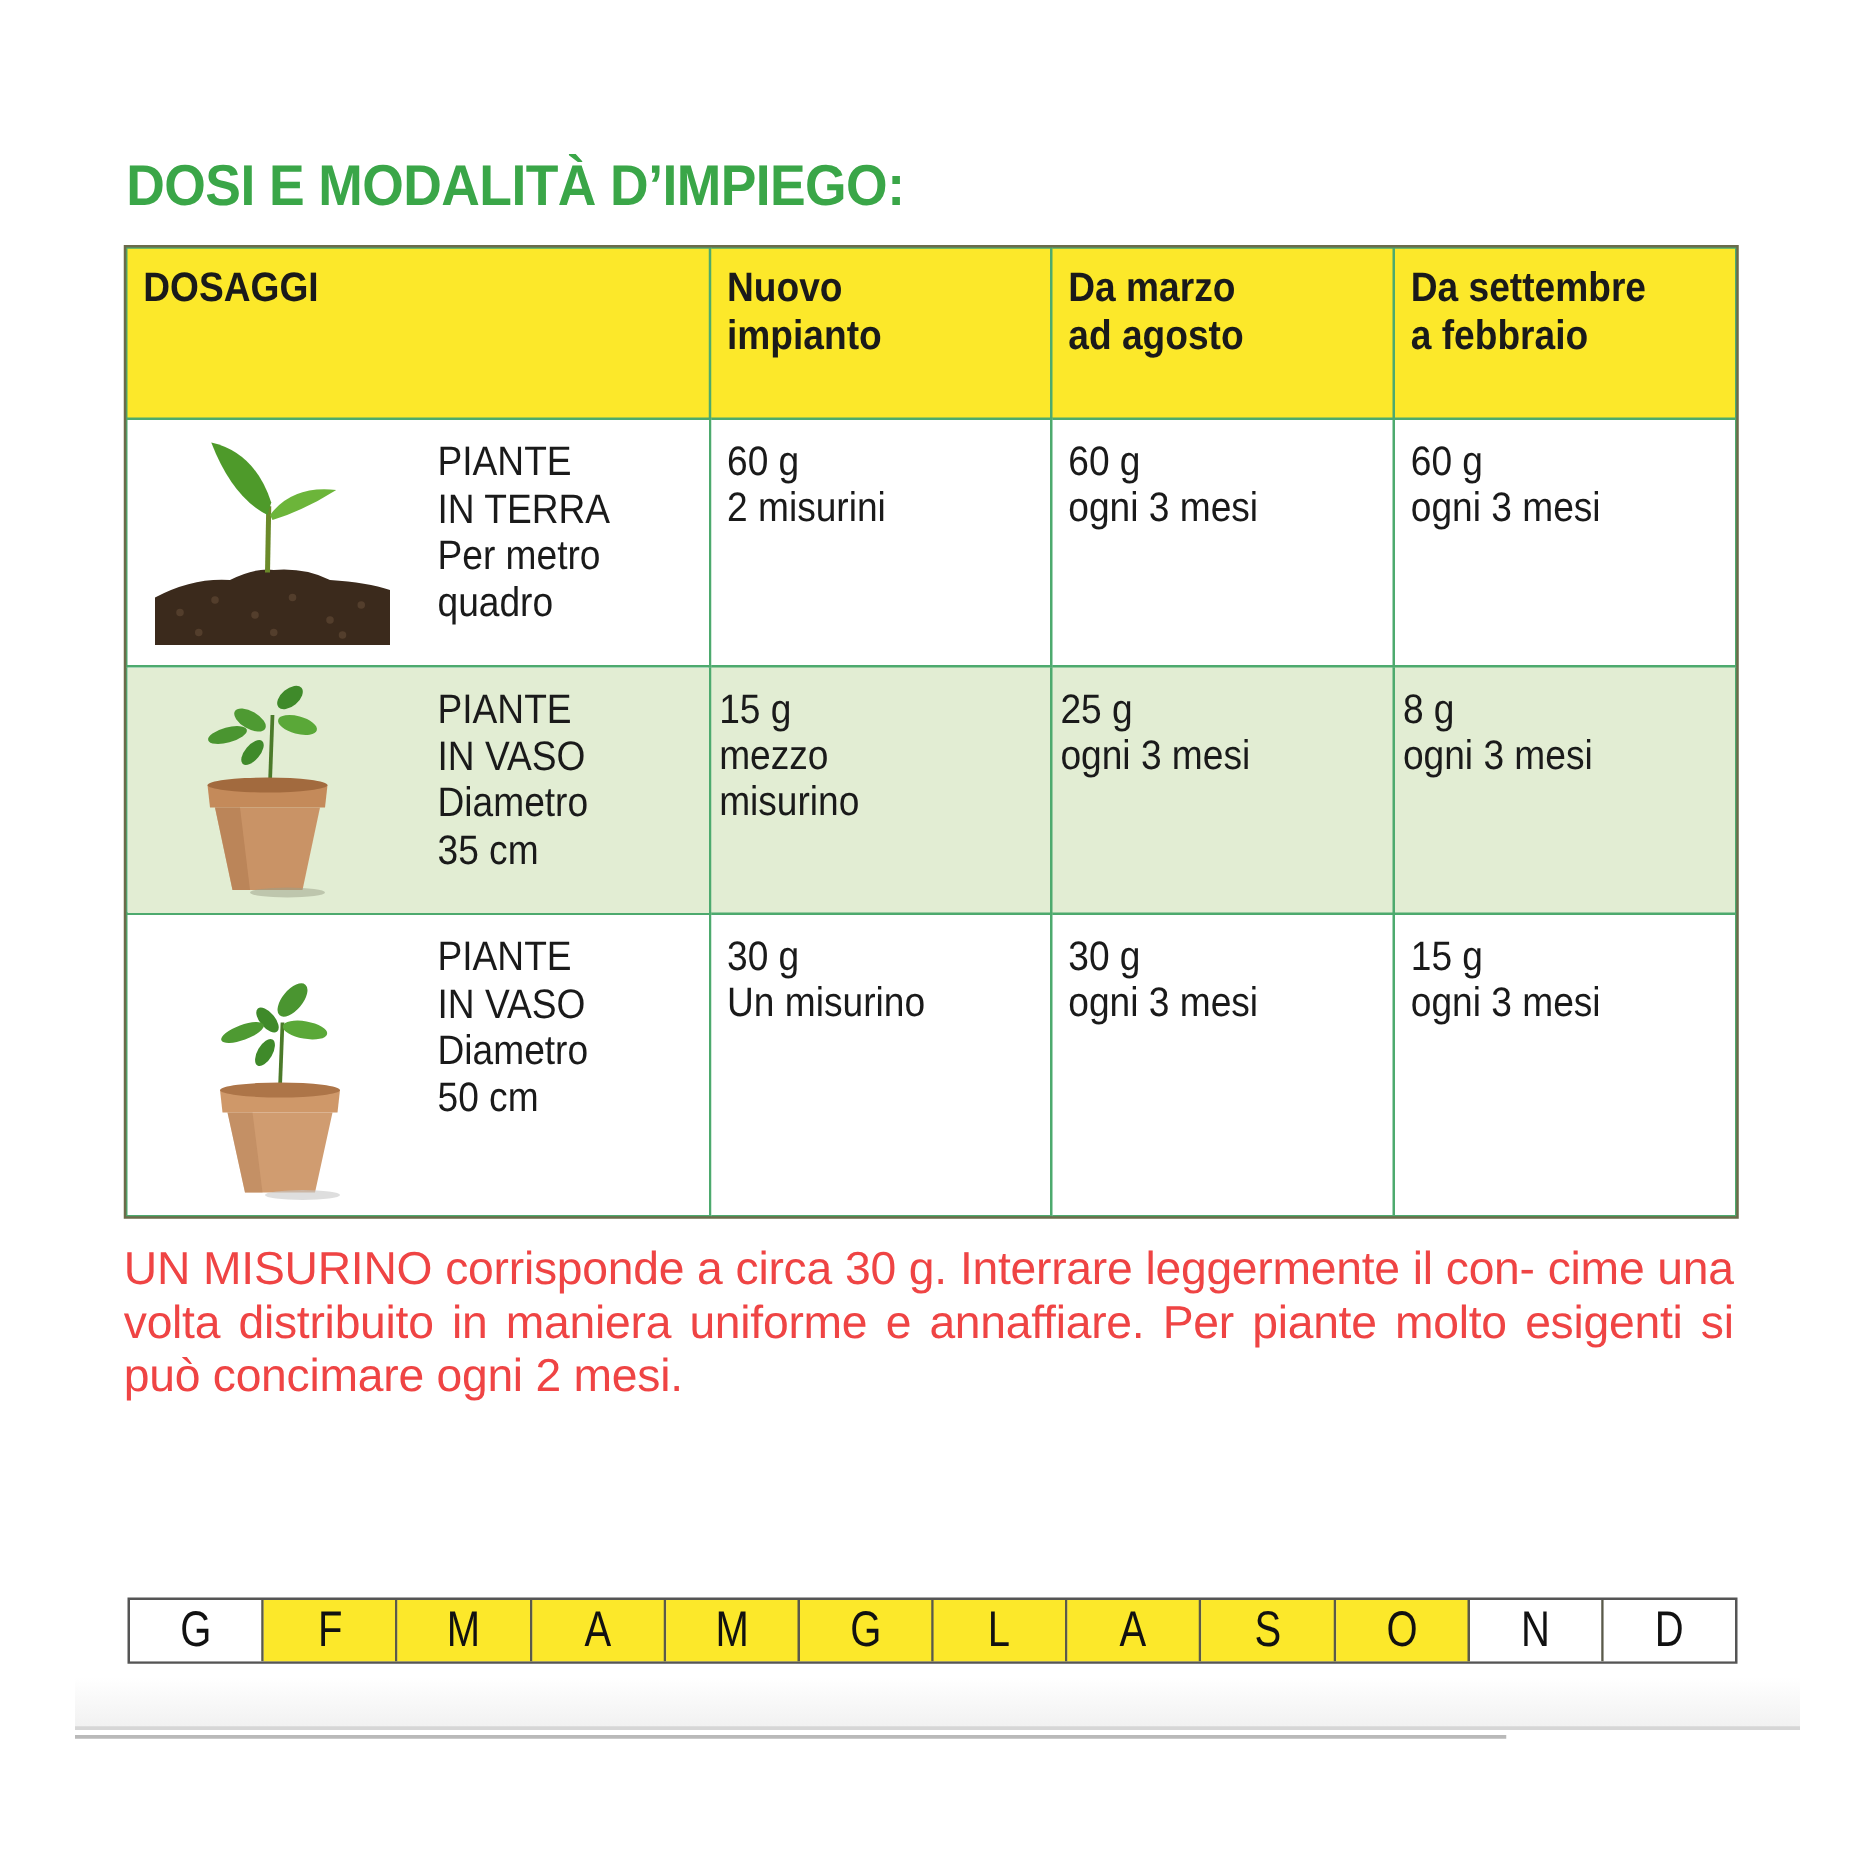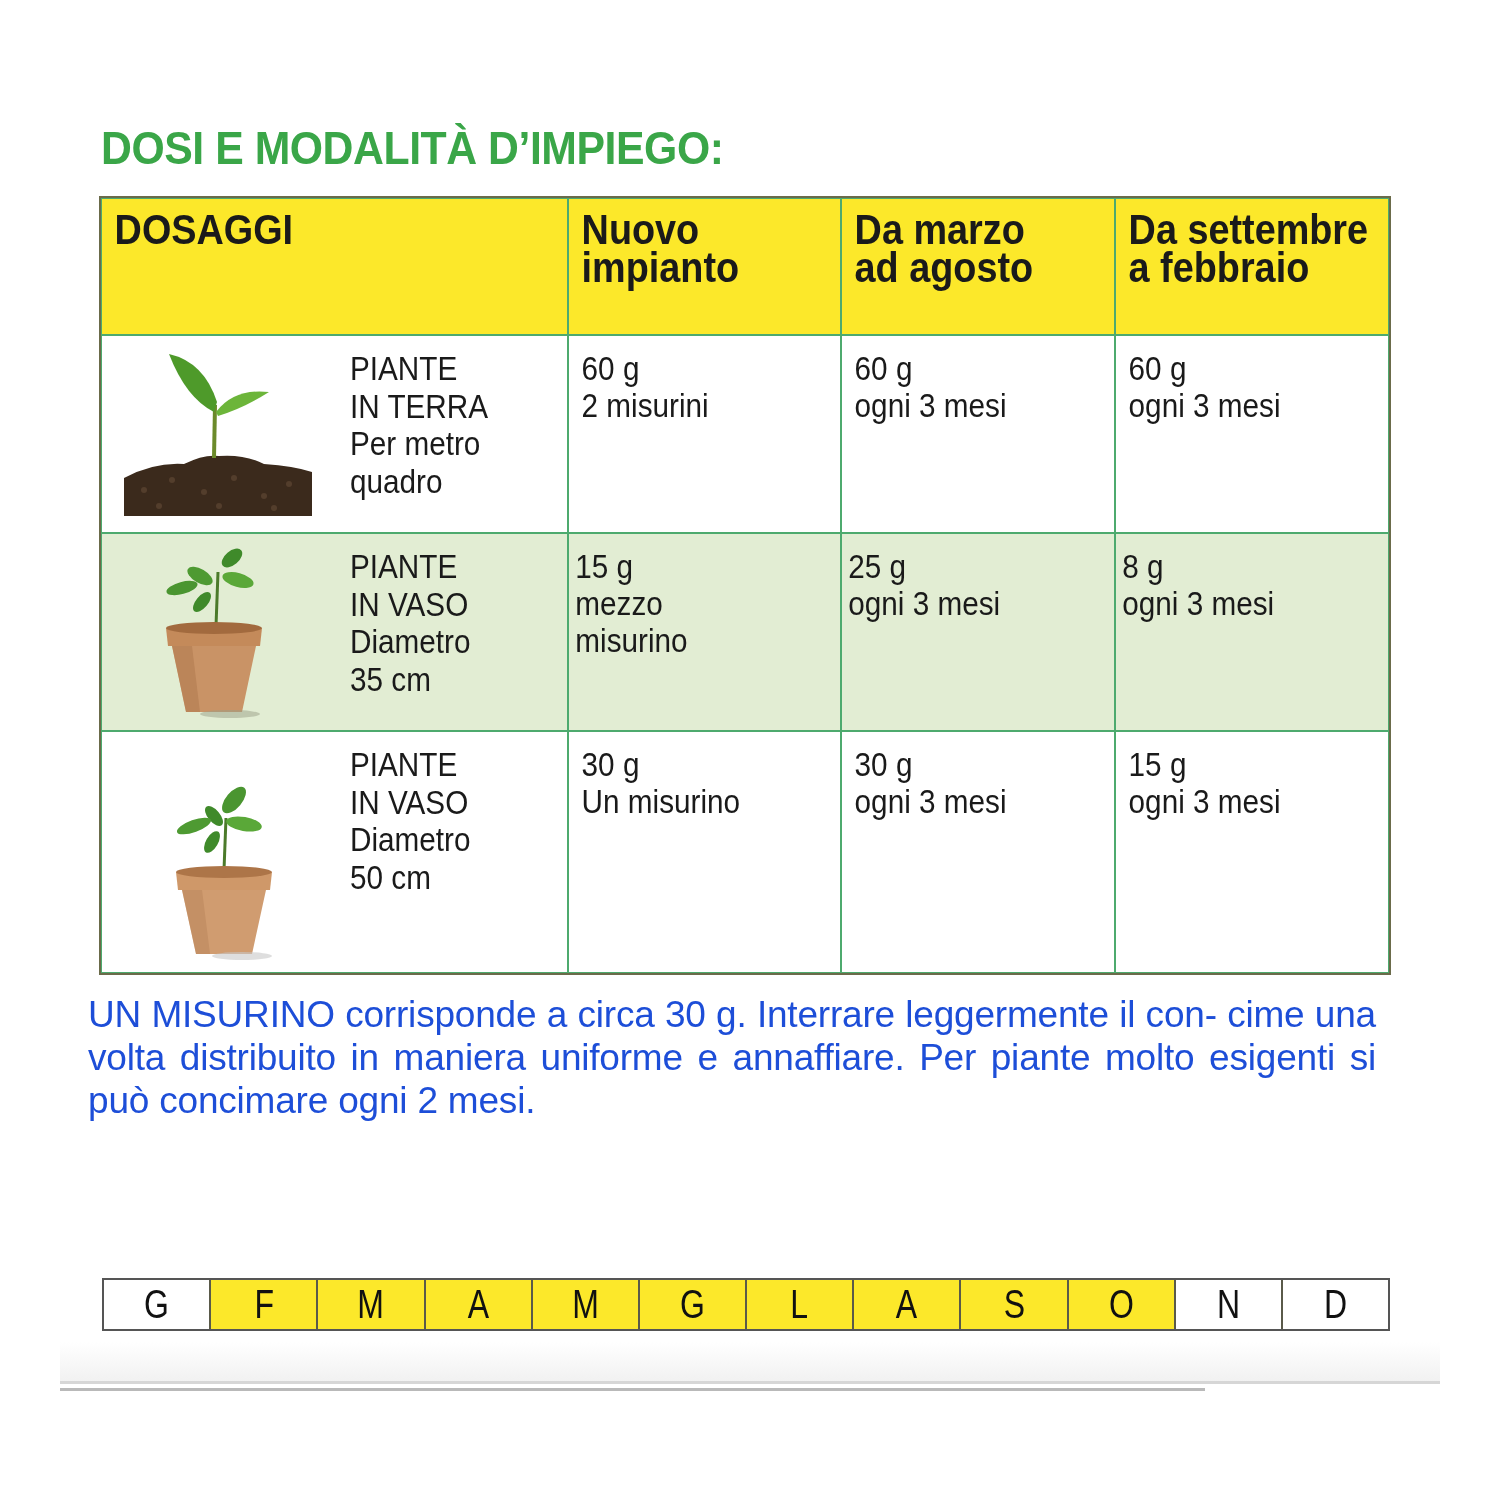--- a/index.html
+++ b/index.html
@@ -10,39 +10,39 @@
              font-family: "Liberation Sans", sans-serif; font-weight: bold;
              font-size: 46px; letter-spacing: -0.5px; color: #3aa648; line-height: 56px;
              transform: scaleX(0.93); transform-origin: left center; }
 
     table.dose { position: absolute; left: 100px; top: 197px; width: 1288px;
                  border-collapse: collapse; table-layout: fixed; }
     table.dose td, table.dose th { border: 2px solid #4daa6e; vertical-align: top; padding: 0; }
     table.dose { outline: 2px solid #6b6b4a; outline-offset: -1px; }
 
     .hdr th { background: #fce82a; height: 135px; text-align: left;
-              font-weight: bold; font-size: 42px; line-height: 38px; color: #1a1a1a; }
+              font-weight: bold; font-size: 33px; line-height: 38px; color: #1a1a1a; }
     .hdr th .inner { padding: 12px 14px; transform: scaleX(0.9); transform-origin: left top; white-space: nowrap; }
 
     .row td { font-size: 33px; line-height: 37px; margin-top: 11px; }
     .row.r1 td { height: 196px; background: #ffffff; }
     .row.r2 td { height: 196px; background: #e2edd3; }
     .row.r3 td { height: 240px; background: #ffffff; }
 
     .cell-text { padding: 14px 14px; transform: scaleX(0.9); transform-origin: left top; white-space: nowrap; }
     .cell-text span { display: block; }
 
     .plant-cell { position: relative; }
     .plant-img { position: absolute; }
     .plant-label { position: absolute; left: 248px; top: 14px; font-size: 33px; line-height: 37.5px;
                    transform: scaleX(0.9); transform-origin: left top; white-space: nowrap; }
     .plant-label span { display: block; }
 
-    .note { position: absolute; left: 88px; top: 993px; width: 1288px; margin: 0;
-            font-size: 37px; line-height: 43px; color: #1d4ed8; text-align: justify;
+    .note { position: absolute; left: 99px; top: 993px; width: 1288px; margin: 0;
+            font-size: 37px; line-height: 43px; color: #ef4444; text-align: justify;
             letter-spacing: -0.2px; }
 
     .months { position: absolute; left: 102px; top: 1278px; width: 1288px; height: 53px;
               display: flex; border: 2px solid #555; box-sizing: border-box; }
     .month { flex: 1; display: flex; align-items: center; justify-content: center;
              font-size: 40px; color: #111; border-right: 2px solid #5a5a4a;
              transform-origin: center; }
     .month:last-child { border-right: none; }
     .month .glyph { display: inline-block; transform: scaleX(0.8); }
     .month.on { background: #fce82a; }

